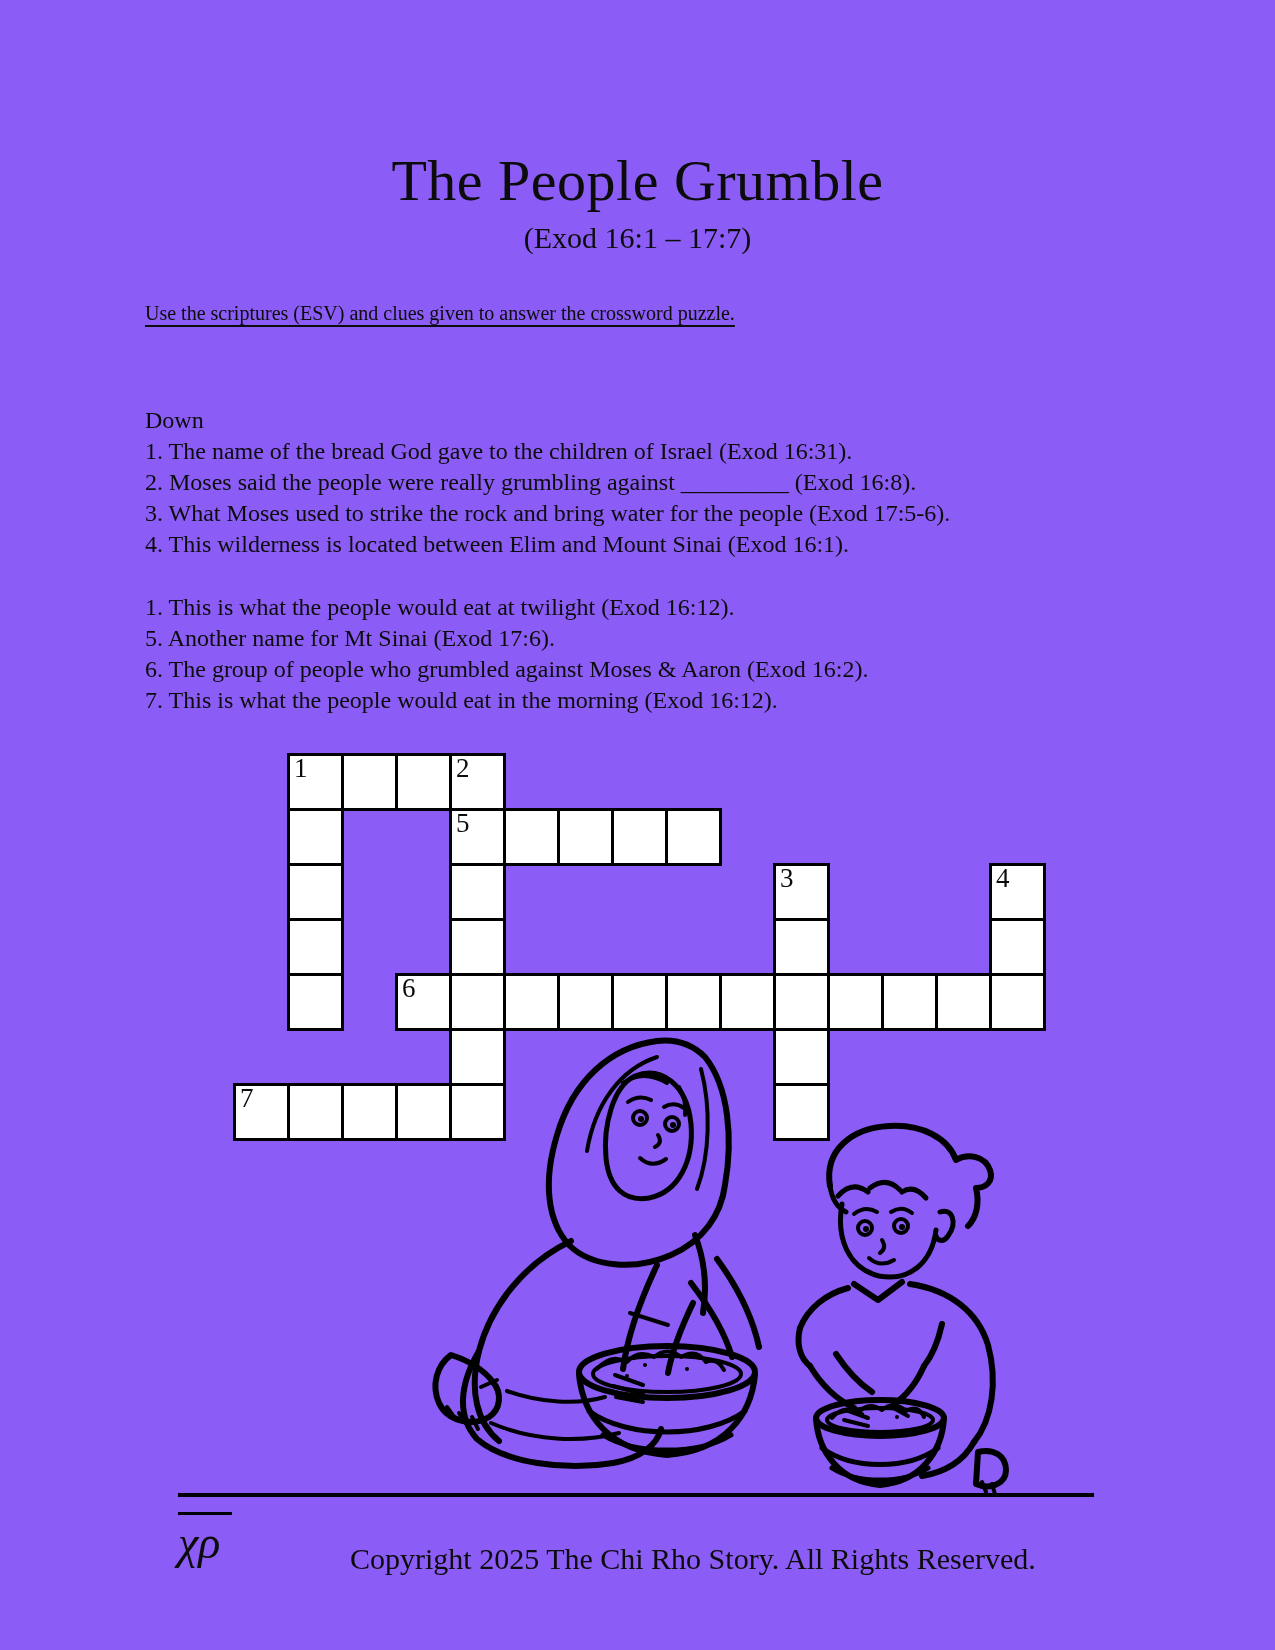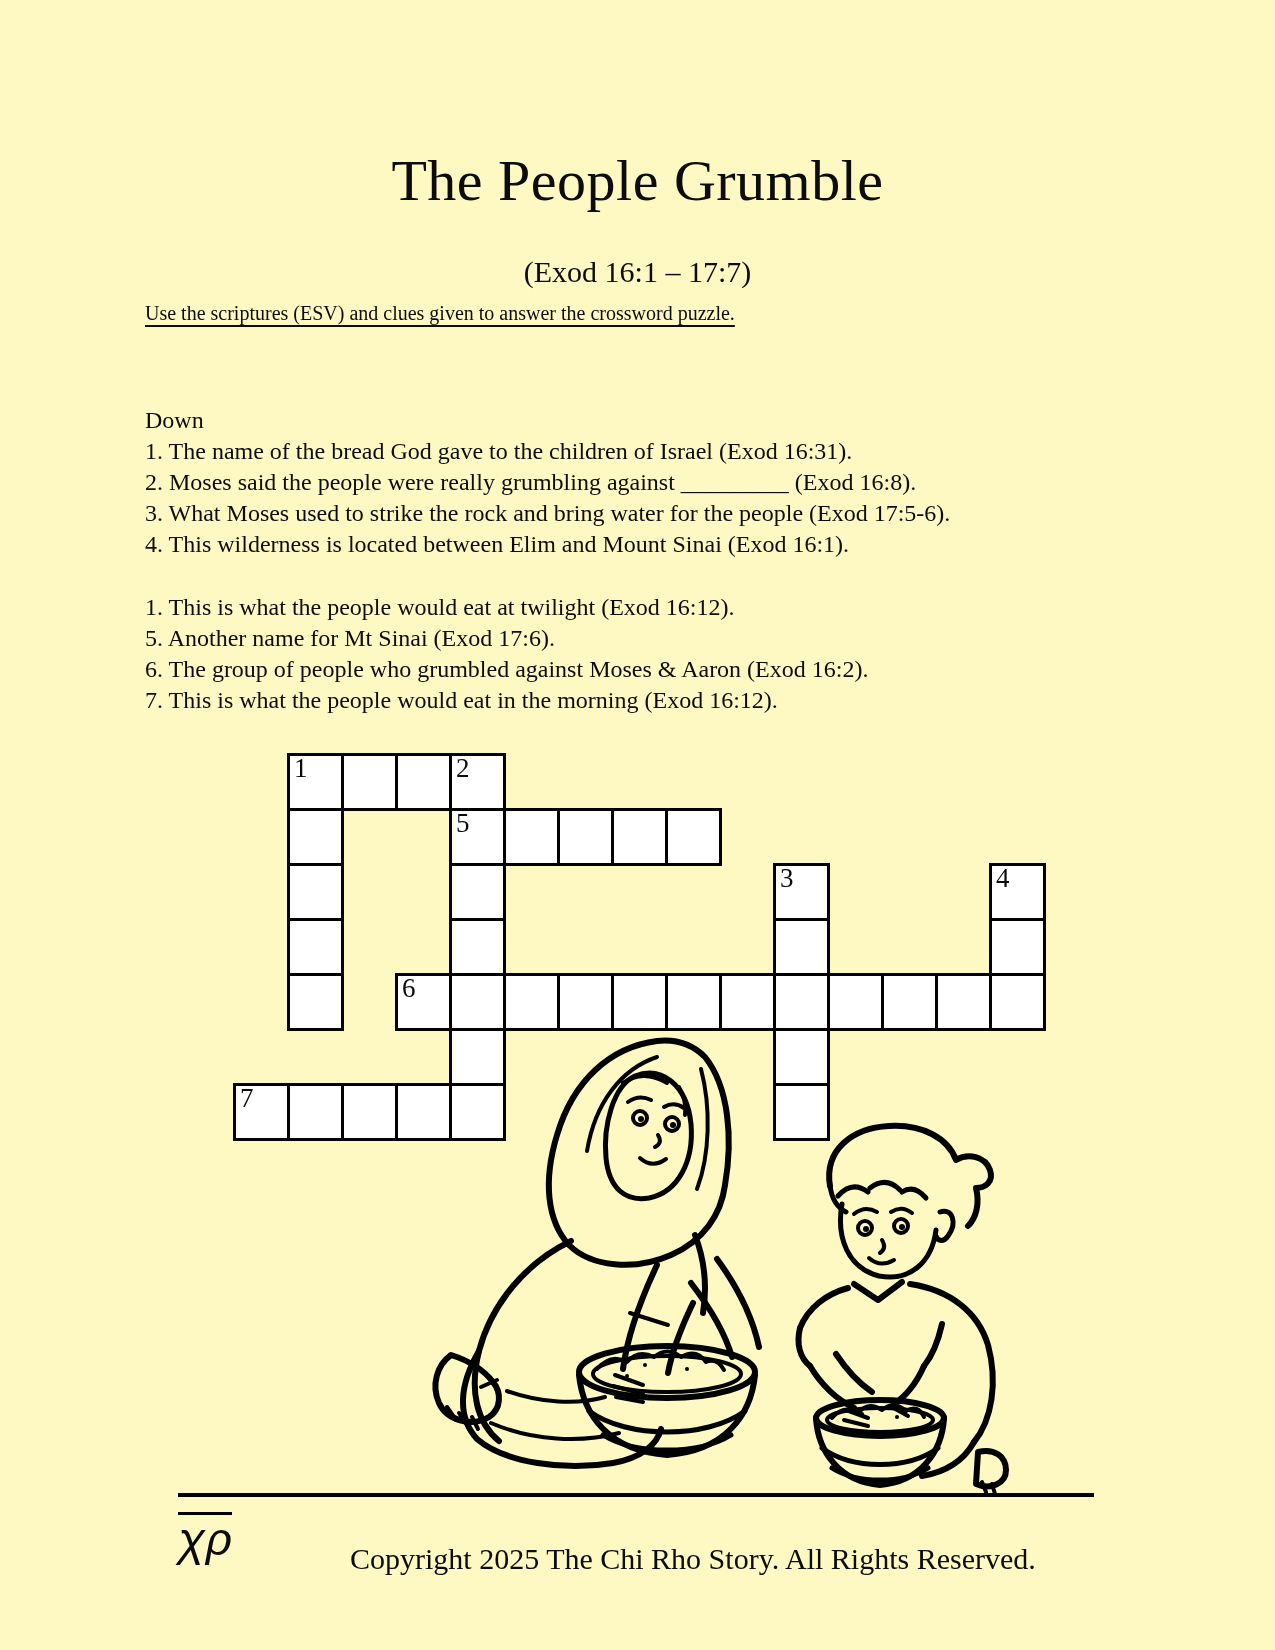--- a/index.html
+++ b/index.html
@@ -1,32 +1,32 @@
 <!DOCTYPE html>
 <html><head>
 <meta charset="utf-8">
 <style>
   html,body{margin:0;padding:0;background:#e8e8e8;}
   .page{
     position:relative;
     width:1275px;height:1650px;
     margin:0 auto;
-    background:#fef9c3;
+    background:#8b5cf6;
     font-family:"Liberation Serif", serif;
     color:#0c0c0c;
     overflow:hidden;
   }
   .title{
     position:absolute;top:148px;left:0;width:100%;
     text-align:center;font-size:58px;line-height:66px;
     letter-spacing:0.5px;
   }
   .subtitle{
     position:absolute;top:220px;left:0;width:100%;
-    text-align:center;font-size:30px;line-height:36px;margin-top:34px;
+    text-align:center;font-size:30px;line-height:36px;
   }
   .instruction{
     position:absolute;top:296px;left:145px;
     font-size:20px;line-height:34px;
     text-decoration:underline;
     text-decoration-thickness:2px;
     text-underline-offset:5px;
   }
   .clue-block{position:absolute;left:145px;font-size:24px;line-height:31px;margin-top:31px;}
   #down-block{top:374px;}
@@ -46,21 +46,21 @@
     position:absolute;left:4px;top:-3px;
     font-size:27px;line-height:30px;
     font-family:"Liberation Serif", serif;
   }
   .illustration{position:absolute;left:395px;top:983px;}
   .rule{position:absolute;left:178px;top:1493px;width:916px;height:4px;background:#000;}
   .logo{
     position:absolute;left:178px;top:1512px;
     width:54px;
     border-top:3px solid #000;
-    font-family:Liberation Mono, monospace;
+    font-family:Liberation Serif, serif;
     font-style:italic;
     font-size:46px;line-height:52px;
     padding-top:2px;
     text-align:left;
   }
   .footer{
     position:absolute;left:350px;top:1544px;
     font-size:30px;line-height:30px;
   }
 </style>

